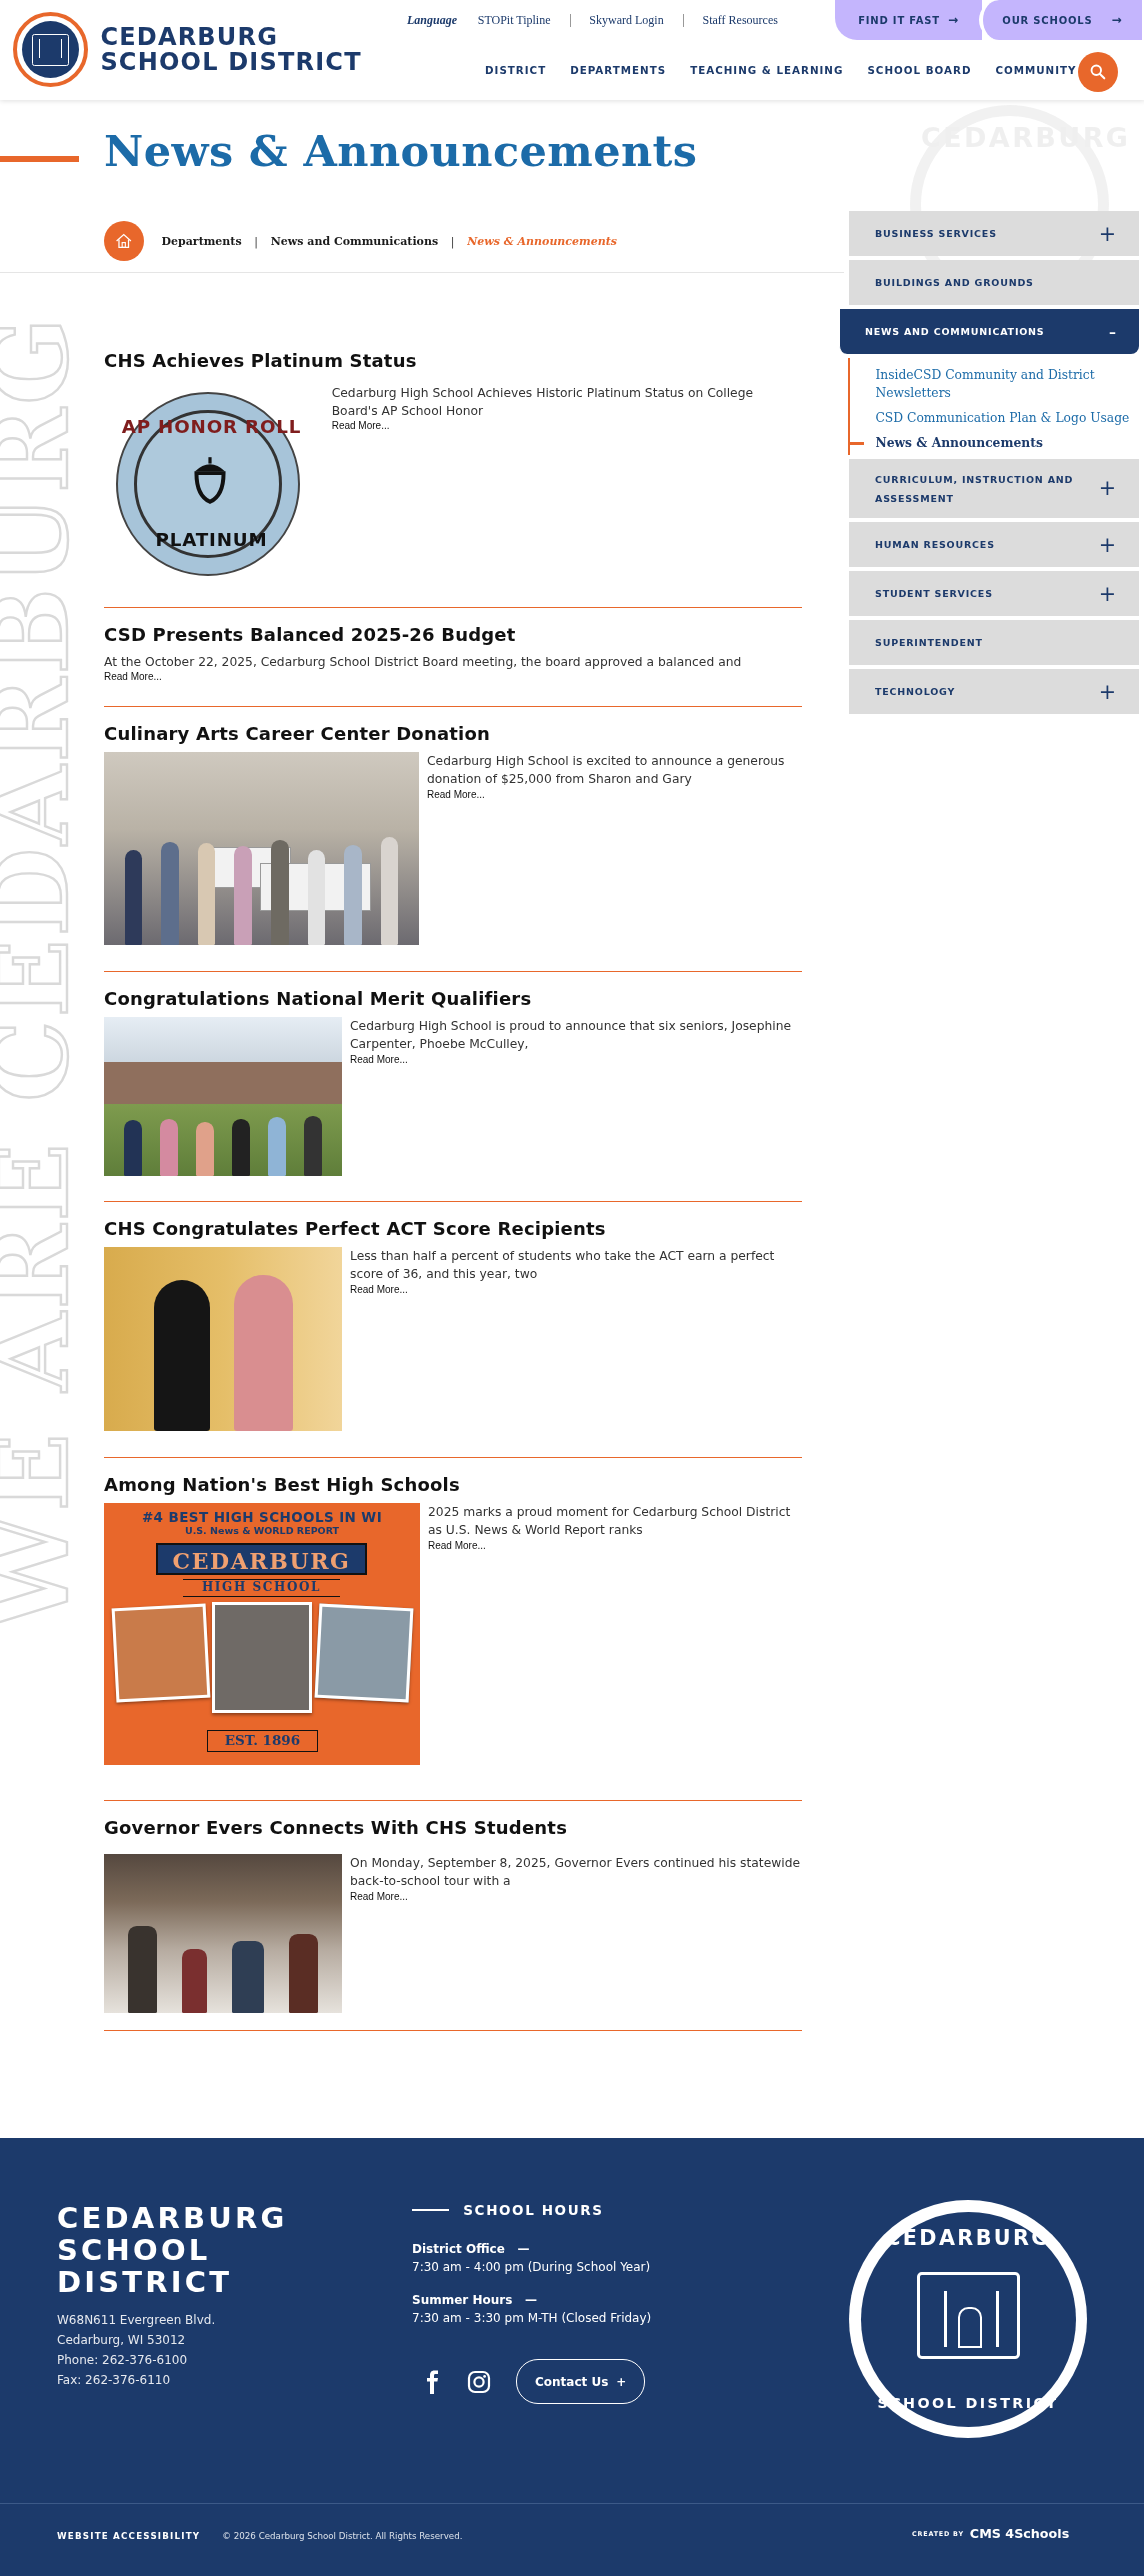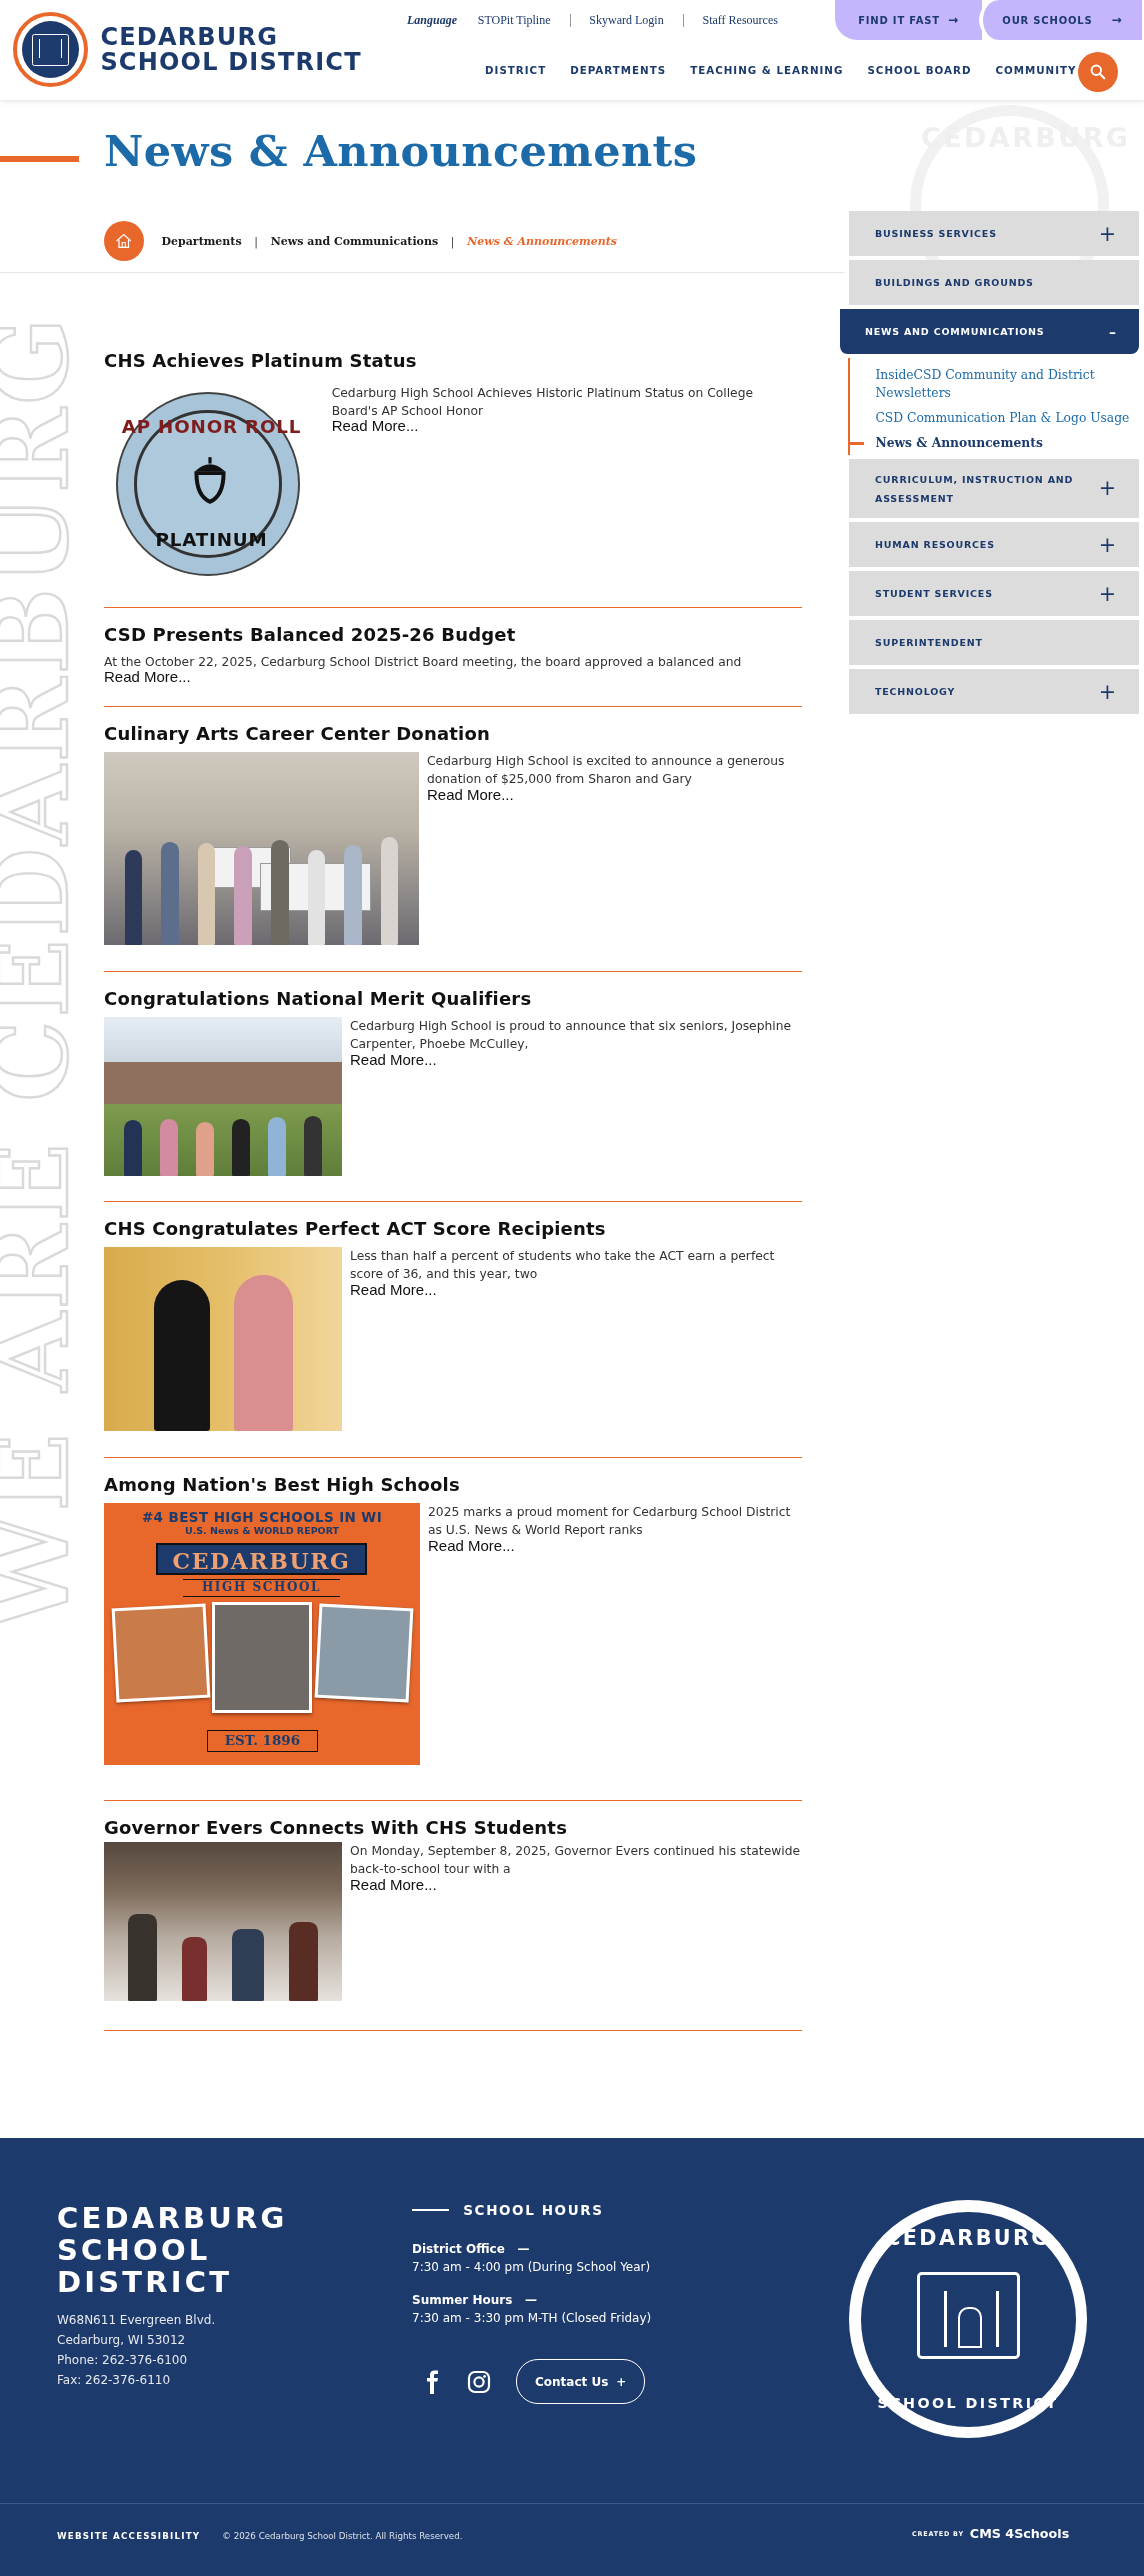--- a/index.html
+++ b/index.html
@@ -43,21 +43,21 @@
   
   .side-watermark { position: absolute; left: -29px; top: 1629px; transform: rotate(-90deg); transform-origin: 0 0; font-family: "DejaVu Serif", serif; font-weight: bold; font-size: 102px; color: transparent; -webkit-text-stroke: 2.4px #d9d9d9; letter-spacing: 3.2px; white-space: nowrap; }
 
   
   .articles { position: absolute; top: 350px; left: 104px; width: 698px; }
   .article { position: relative; border-bottom: 1.6px solid #e8672b; }
   .article h2 { font-family: "DejaVu Sans", sans-serif; font-size: 18px; font-weight: bold; color: #111; margin-bottom: 12.7px; letter-spacing: 0.2px; }
   .article .row { display: flex; }
   .article .thumb { flex: none; border: 0; }
   .article .body { font-family: "DejaVu Sans", sans-serif; font-size: 12.3px; line-height: 18.3px; color: #333; padding-left: 8px; }
-  .article .more { display: block; font-family: "Liberation Sans", sans-serif; font-size: 15px; color: #111; line-height: 11px; }
+  .article .more { display: block; font-family: "Liberation Sans", sans-serif; font-size: 10px; color: #111; line-height: 11px; }
 
   
   .apbadge { width: 215px; height: 199px; position: relative; }
   .apbadge .ring { position: absolute; left: 12px; top: 8px; width: 184px; height: 184px; border-radius: 50%; background: #a7c4d9; border: 2.4px solid #444; }
   .apbadge .inner { position: absolute; left: 30px; top: 26px; width: 148px; height: 148px; border-radius: 50%; border: 3.2px solid #333; background: #aec9dc; }
   .apbadge .top { position: absolute; left: 0; top: 32px; width: 215px; text-align: center; font-family: "DejaVu Sans", sans-serif; font-weight: bold; font-size: 18.3px; color: #7f1d1d; letter-spacing: 0.8px; }
   .apbadge .bot { position: absolute; left: 0; top: 145px; width: 215px; text-align: center; font-family: "DejaVu Sans", sans-serif; font-weight: bold; font-size: 18.3px; color: #111; letter-spacing: 0.8px; }
   .apbadge .acorn { position: absolute; left: 86px; top: 70px; width: 40px; height: 51px; }
 
   .photo { background: linear-gradient(180deg, #cfc9bf 0%, #b9b2a6 40%, #6c6a70 100%); position: relative; overflow: hidden; }
@@ -294,21 +294,21 @@
         <div class="est">EST. 1896</div>
       </div>
       <div class="body">
         <p>2025 marks a proud moment for Cedarburg School District as U.S. News &amp; World Report ranks</p>
         <a class="more">Read More...</a>
       </div>
     </div>
   </article>
 
   <article class="article" style="height:230px; padding-top:16px;">
-    <h2 style="margin-bottom:4px;"><a>Governor Evers Connects With CHS Students</a></h2>
+    <h2 style="margin-bottom:16px;"><a>Governor Evers Connects With CHS Students</a></h2>
     <div class="row">
       <div class="thumb photo gov-photo" style="width:238px;height:159px;">
         <div class="people" style="height:70%;">
           <div class="p" style="width:29px;height:87px;background:#39332e"></div>
           <div class="p" style="width:25.4px;height:64px;background:#7a2f2f"></div>
           <div class="p" style="width:32px;height:72px;background:#2f3e54"></div>
           <div class="p" style="width:29px;height:79px;background:#5a2d24"></div>
         </div>
       </div>
       <div class="body">

